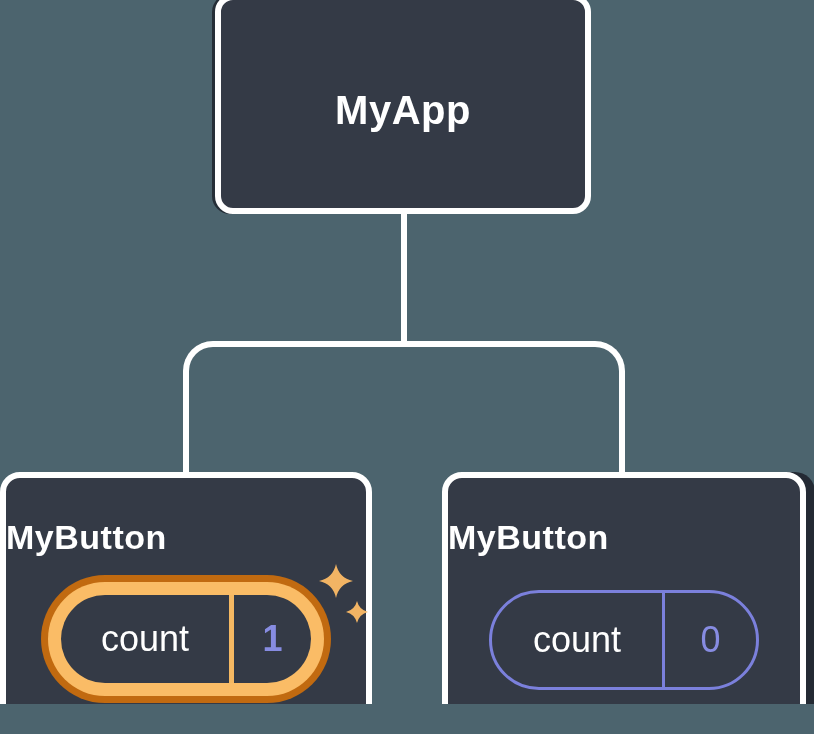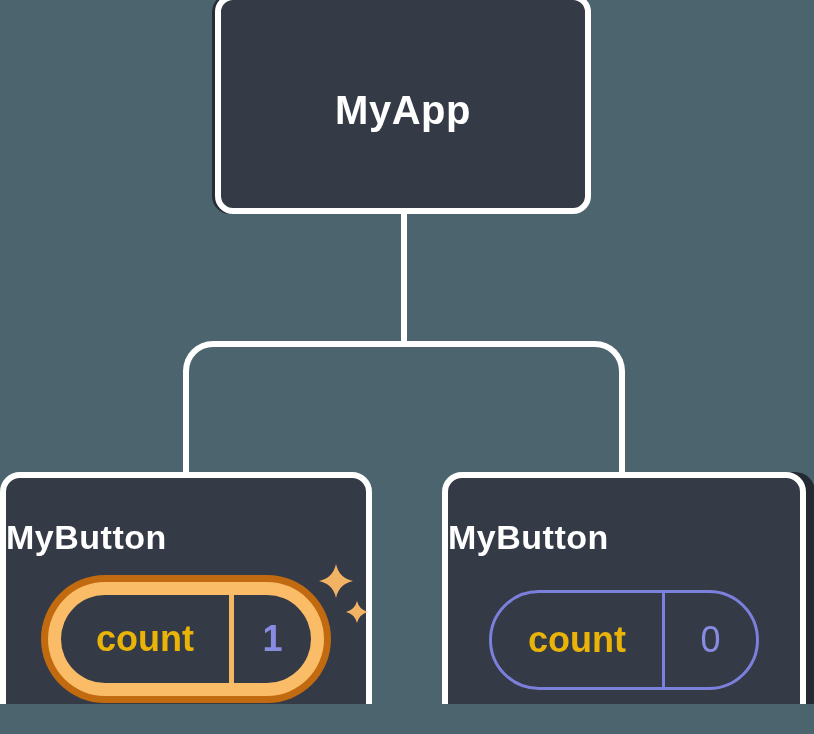--- a/index.html
+++ b/index.html
@@ -123,23 +123,23 @@
     width: 170px;
     display: flex; align-items: center; justify-content: center;
   }
   .pill-outline .cell-val {
     flex: 1;
     display: flex; align-items: center; justify-content: center;
   }
   .divider-purple { width: 3px; background: #7b80dc; }
 
   .state-key {
-    color: #eab308;
+    color: #ffffff;
     font-size: 36px;
-    font-weight: 700;
+    font-weight: 400;
   }
   .state-val {
     color: #878ce2;
     font-size: 36px;
   }
   .state-val-bold { font-weight: 700; }
   .state-val-normal { font-weight: 400; }
 
   
   .sparkles {

